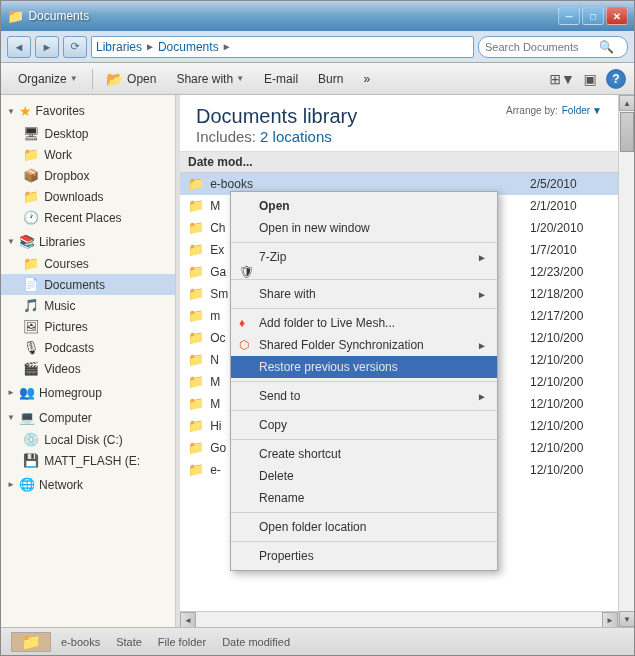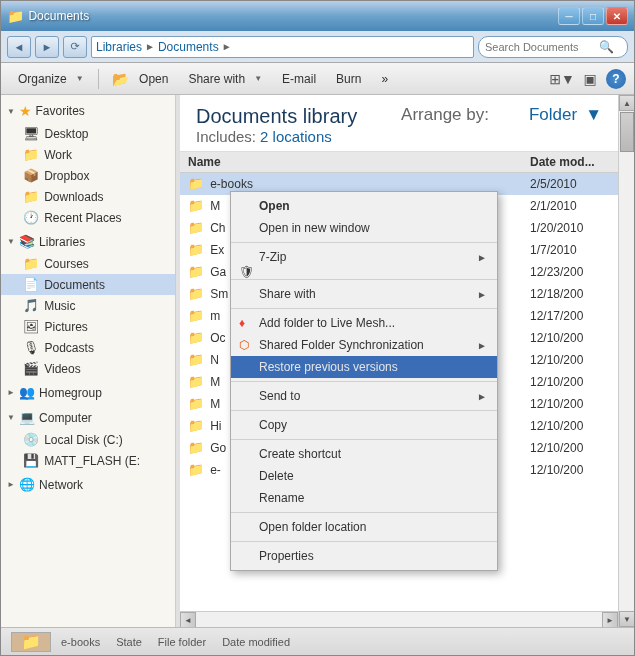--- a/index.html
+++ b/index.html
@@ -136,21 +136,21 @@
       height: 24px;
       padding: 0 8px;
       background: transparent;
       border: 1px solid transparent;
       border-radius: 3px;
       cursor: pointer;
       font-size: 12px;
       color: #333;
       display: flex;
       align-items: center;
-      gap: 9px;
+      gap: 3px;
       text-align: center;
     }
     .toolbar-btn .chevron { font-size: 8px; color: #666; }
     .toolbar-sep { width: 1px; height: 20px; background: #bbb; margin: 0 3px; }
     .toolbar-right {
       margin-left: auto;
       display: flex;
       align-items: center;
       gap: 4px;
     }
@@ -269,32 +269,31 @@
       border-bottom: 1px solid #ccc;
       font-size: 12px;
       color: #333;
       flex-shrink: 0;
     }
     .col-name { flex: 1; font-weight: 600; }
     .col-date { width: 80px; font-weight: 600; }
     .arrange-by {
       margin-left: auto;
       color: #666;
-      font-size: 17px;
+      font-size: 10px;
       display: flex;
       align-items: center;
       gap: 4px;
     }
     .arrange-link {
       color: #1464a0;
       cursor: pointer;
       display: flex;
       align-items: flex-start;
-      gap: 8px;
-      margin-left: 36px;
+      gap: 2px;
     }
 
     
     .file-list {
       flex: 1;
       overflow-y: auto;
       background: white;
       position: relative;
     }
     .file-row {
@@ -627,21 +626,20 @@
             <span>Arrange by:</span>
             <span class="arrange-link">
               <span>Folder</span>
               <span>▼</span>
             </span>
           </div>
         </div>
       </div>
 
       <div class="col-header">
-        <span class="col-name">Name</span>
         <span class="col-date">Date mod...</span>
       </div>
 
       <div class="file-list">
         <div style="position:relative;">
 
           <div id="file-rows">
               <div class="file-row selected">
       <span style="color:#e8a000;font-size:13px;">📁</span>
       <span class="file-name">e-books</span>

